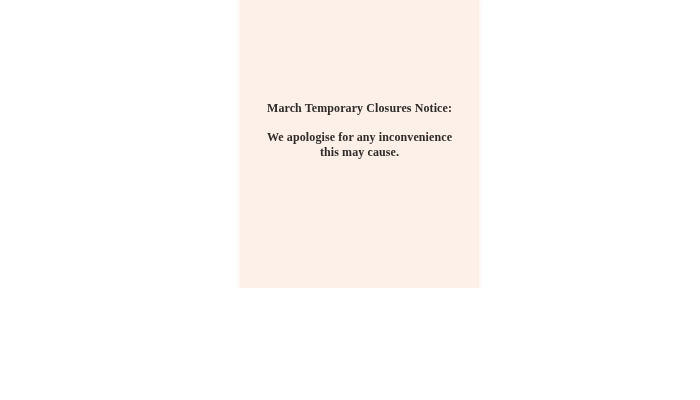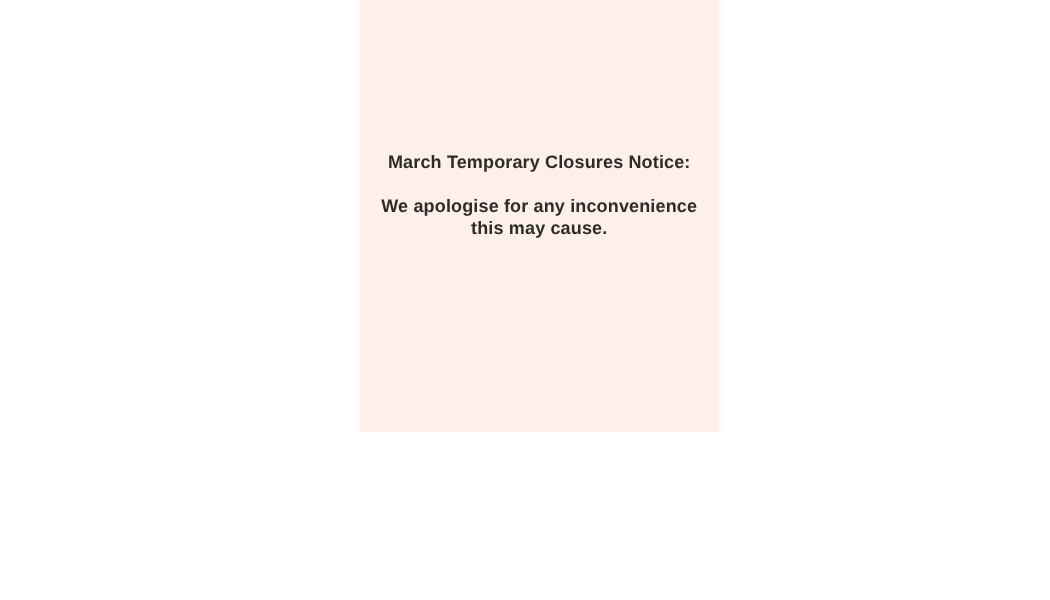--- a/index.html
+++ b/index.html
@@ -6,21 +6,21 @@
     margin: 0;
     padding: 0;
     background: #ffffff;
   }
   .canvas {
     position: relative;
     width: 700px;
     height: 288px;
     background: var(--page-bg, #ffffff);
     overflow: hidden;
-    font-family: Liberation Sans, sans-serif;
+    font-family: Liberation Serif, serif;
   }
   .notice-card {
     position: absolute;
     left: 240px;
     top: 0;
     width: 239px;
     height: 400px;
     background: var(--card-bg, #fdf0e9);
     box-shadow: 0 0 3px 1px rgba(253, 240, 233, 0.9);
   }

